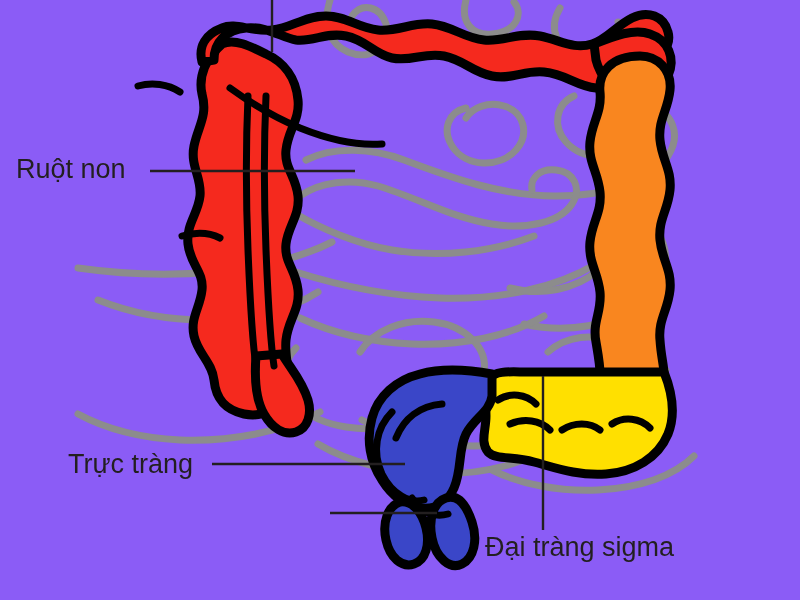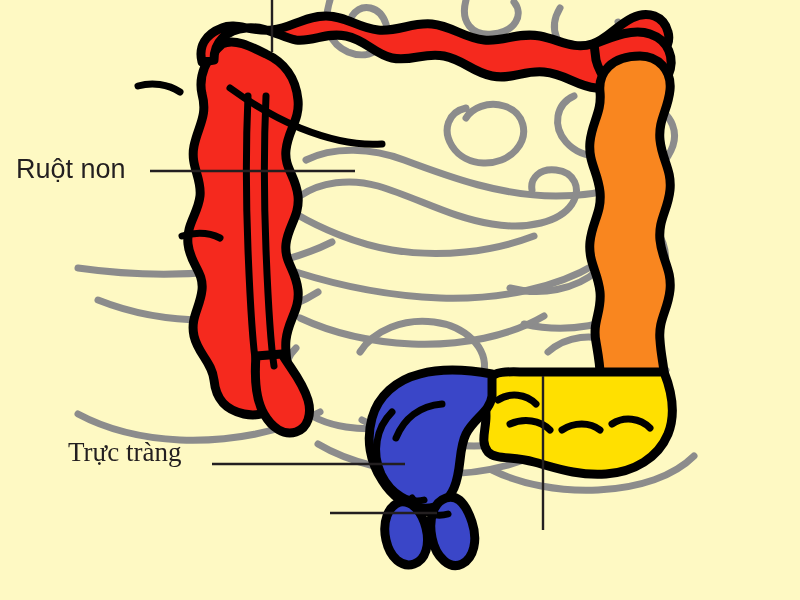--- a/index.html
+++ b/index.html
@@ -1,18 +1,18 @@
 <!DOCTYPE html>
 <html><head>
 <meta charset="utf-8">
 <style>
   html,body{margin:0;padding:0;background:#ffffff;}
   body{width:800px;height:600px;overflow:hidden;
        font-family:"Liberation Sans","DejaVu Sans",sans-serif;}
-  #stage{position:relative;width:800px;height:600px;background:#fef9c3;}
+  #stage{position:relative;width:800px;height:600px;background:#8b5cf6;}
   #diagram{position:absolute;left:0;top:0;width:800px;height:600px;}
   .lbl{position:absolute;color:#231f20;font-size:27px;line-height:1;
        white-space:nowrap;font-family:"Liberation Sans","DejaVu Sans",sans-serif;}
 </style>
 </head>
 <body>
 
 <div id="stage">
 
   <svg id="diagram" viewBox="0 0 800 600">
@@ -160,17 +160,18 @@
       <line x1="150" y1="171" x2="355" y2="171"></line>
       <line x1="212" y1="464" x2="405" y2="464"></line>
       <line x1="330" y1="513" x2="437" y2="513"></line>
       <line x1="543" y1="530" x2="543" y2="376"></line>
       <line x1="272" y1="0" x2="272" y2="52"></line>
     </g>
   </svg>
 
   <div class="lbl" style="left:16px;top:156px;">Ruột non</div>
 
-  <div class="lbl" style="left:68px;top:439px;font-family:Liberation Serif, serif;">Trực tràng</div>
+  <div class="lbl" style="left:68px;top:451px;">Trực tràng</div>
 
 
+  <div class="lbl" style="left:485px;top:534px;">Đại tràng sigma</div>
 
 </div>
 
 </body></html>

